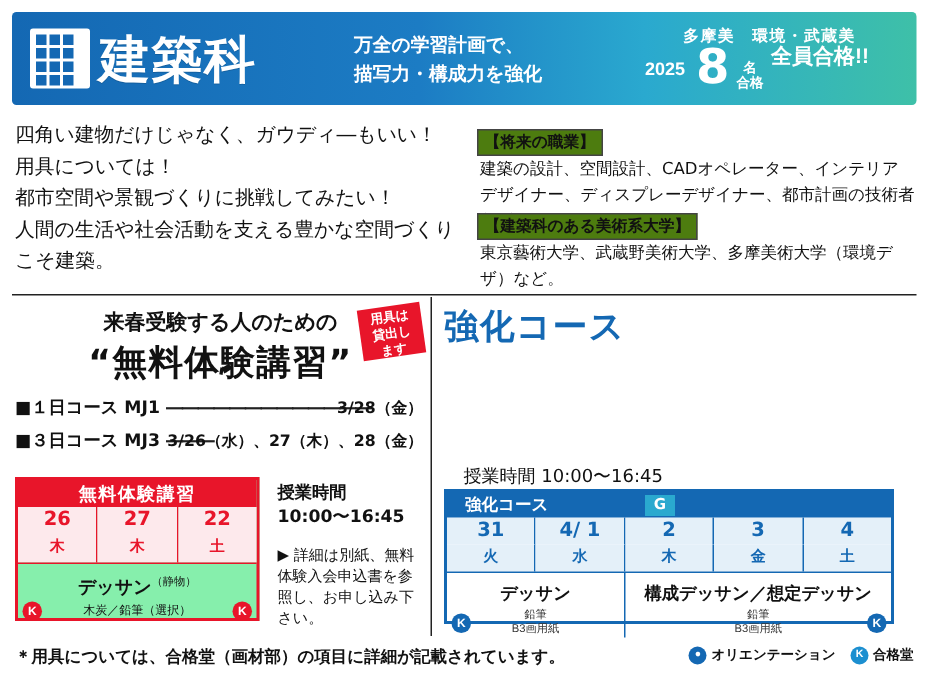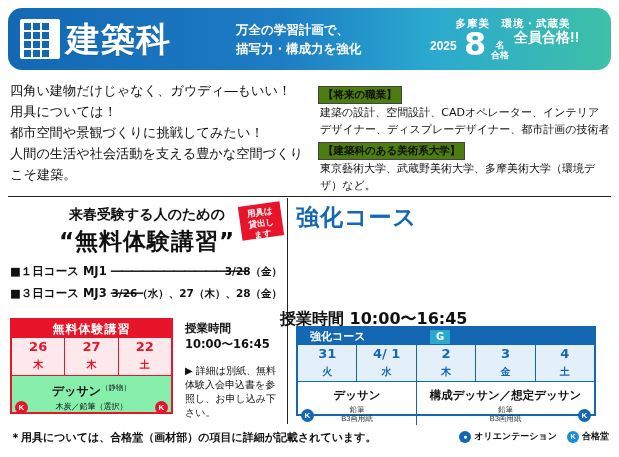--- a/index.html
+++ b/index.html
@@ -11,21 +11,21 @@
     color: #111;
     position: relative;
     overflow: hidden;
   }
   .page { position:relative; width:619px; height:457px; }
 
   
   .header {
     position:absolute; left:8px; top:8px; width:603px; height:62px;
     background: linear-gradient(90deg,#1468b3 0%, #1c7cc4 45%, #2aa9cf 70%, #3ec0a8 100%);
-    border-radius:14px;
+    border-radius:3px;
     overflow:hidden;
   }
   .hdr-icon {
     position:absolute; left:12px; top:11px; width:40px; height:40px;
     background:#ffffff; border-radius:2px;
     display:flex; flex-wrap:wrap; align-content:flex-start; padding:4px; gap:2px;
   }
   .hdr-icon i {
     display:block; width:7px; height:7px; background:#1468b3;
   }
@@ -164,21 +164,21 @@
   .rpanel { position:absolute; left:296px; top:202px; width:315px; }
   .rp-title {
     font-size:23px; font-weight:bold; color:#1468b3; letter-spacing:1px;
     font-family:"DejaVu Sans", sans-serif;
   }
   .rp-body {
     margin-top:6px; font-size:10.4px; line-height:15.5px; color:#111;
     font-family:"DejaVu Sans", sans-serif;
   }
   .rp-hours {
-    position:absolute; left:280px; top:309px; font-size:16px; font-weight:bold;
+    position:absolute; left:309px; top:309px; font-size:12px; font-weight:normal;
     font-family:"DejaVu Sans", sans-serif;
   }
   .btable {
     position:absolute; left:296px; top:326px; width:300px; height:90px;
     border:2px solid #1468b3; background:#fff;
   }
   .bt-h {
     height:17px; background:#1468b3; color:#fff; font-size:11px; font-weight:bold;
     line-height:17px; position:relative;
     font-family:"DejaVu Sans", sans-serif;

